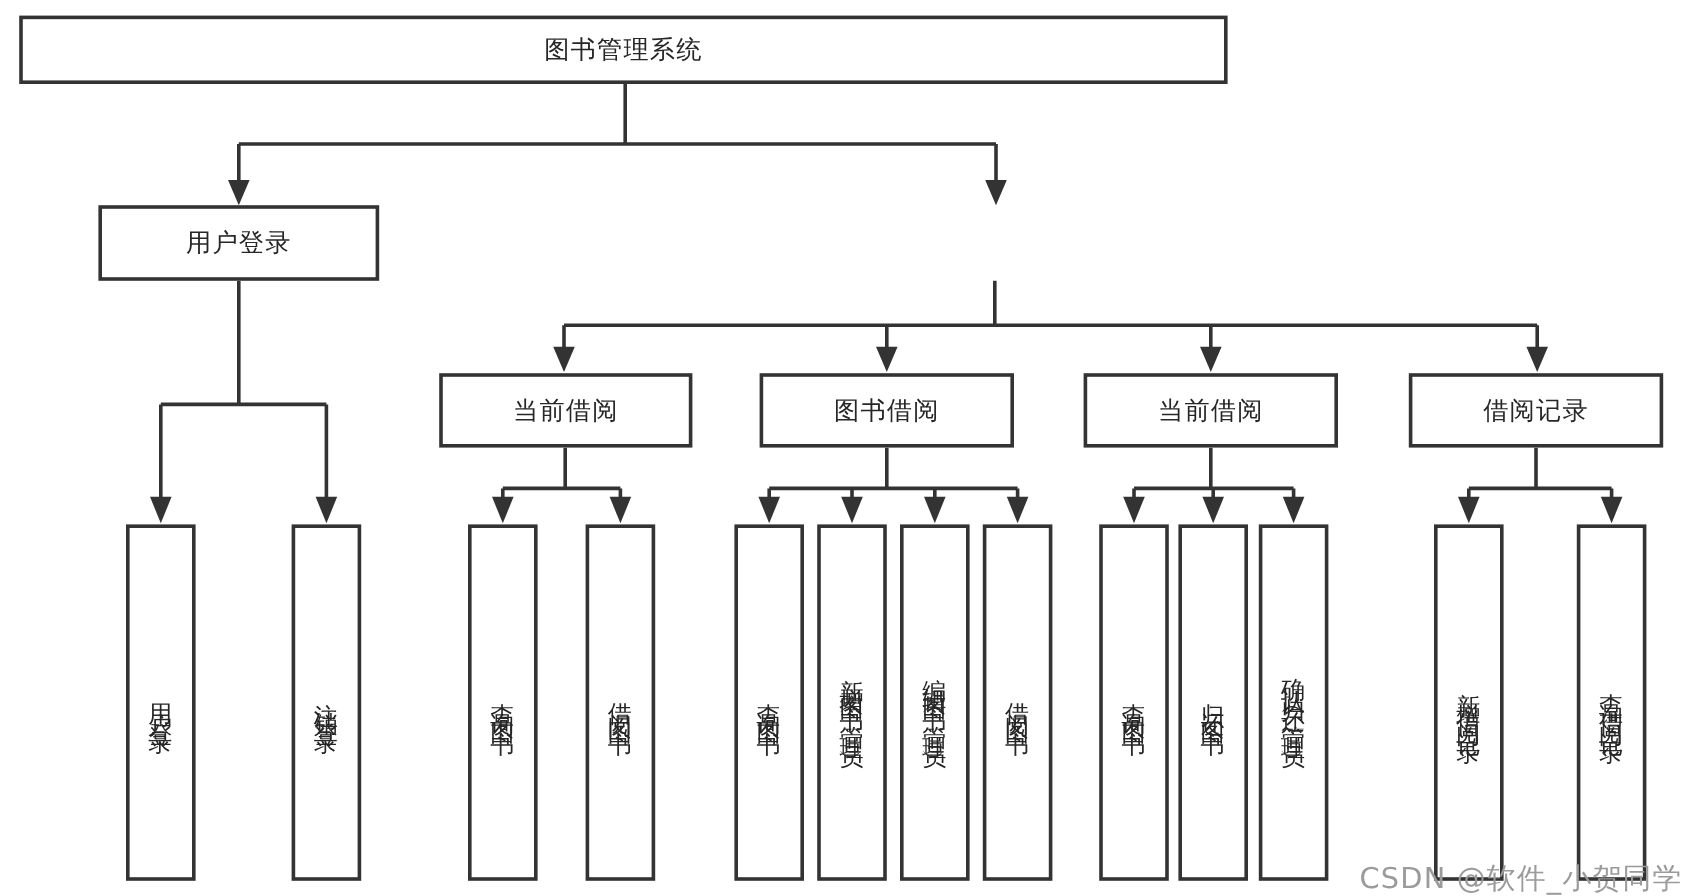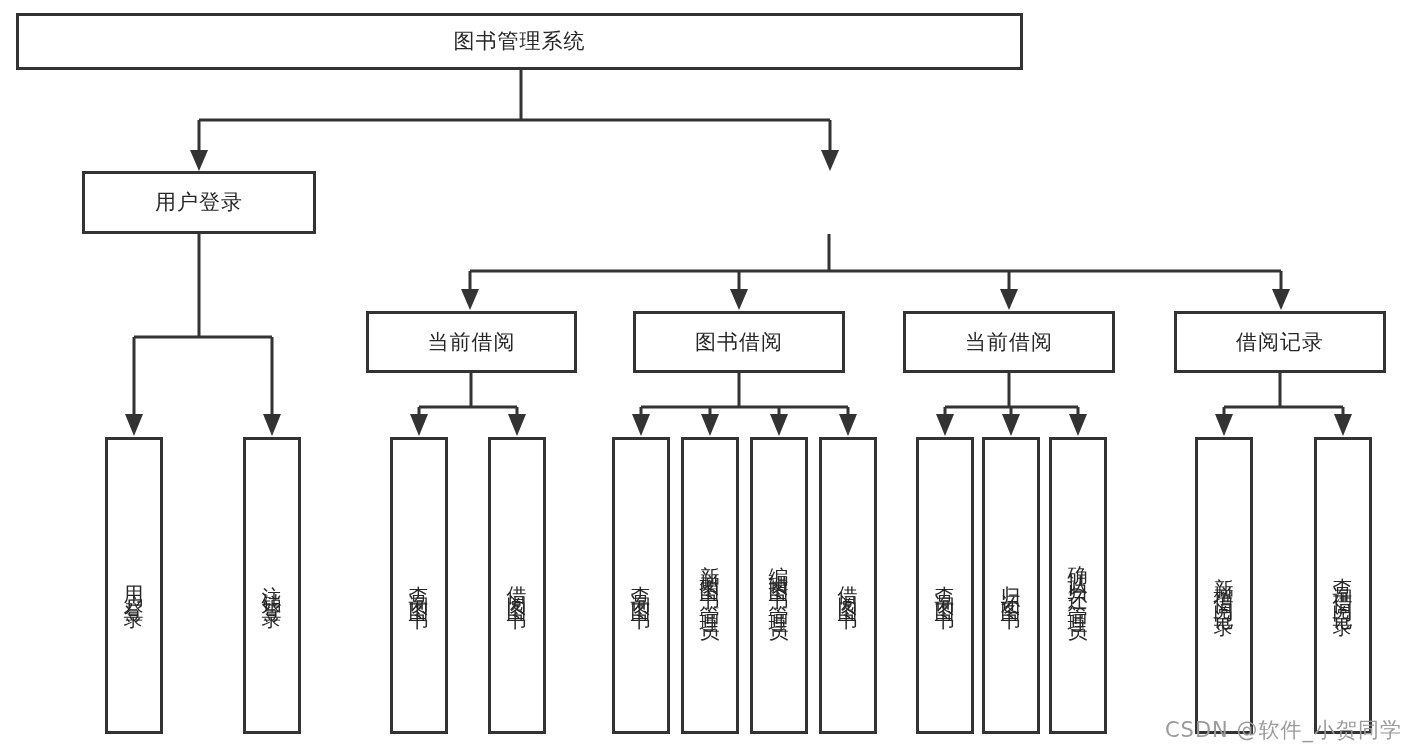--- a/index.html
+++ b/index.html
@@ -61,21 +61,21 @@
     line-height: 1;
     letter-spacing: 8px;
     white-space: nowrap;
   }
 
   .watermark {
     position: absolute;
     right: 3px;
     top: 716px;
     z-index: 5;
-    font-size: 21px;
+    font-size: 24px;
     color: var(--watermark);
     letter-spacing: 1px;
     white-space: nowrap;
   }
 </style>
 </head>
 <body>
 
 <div class="canvas">
 

